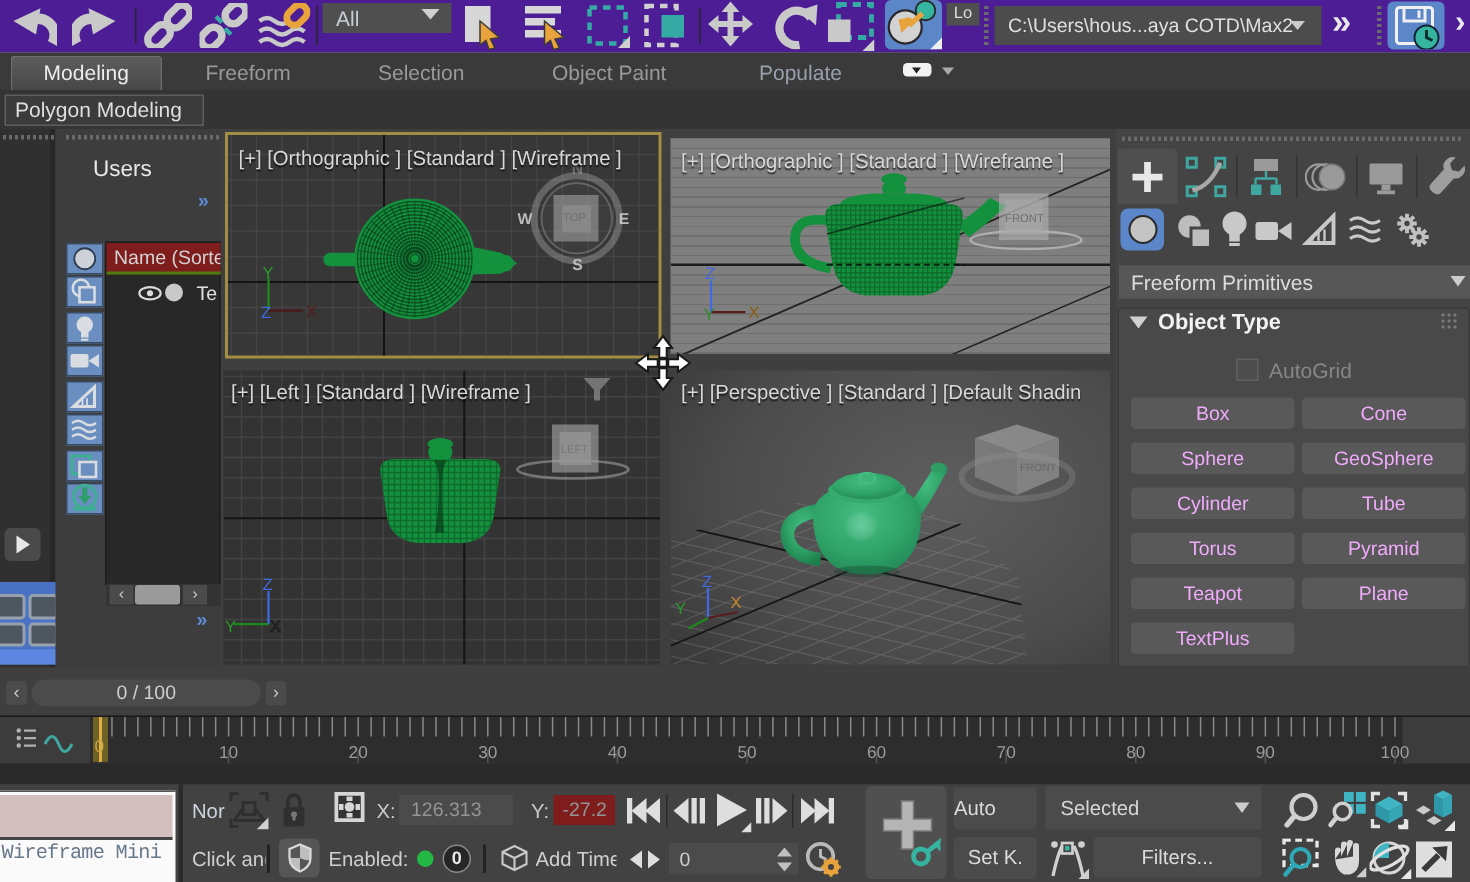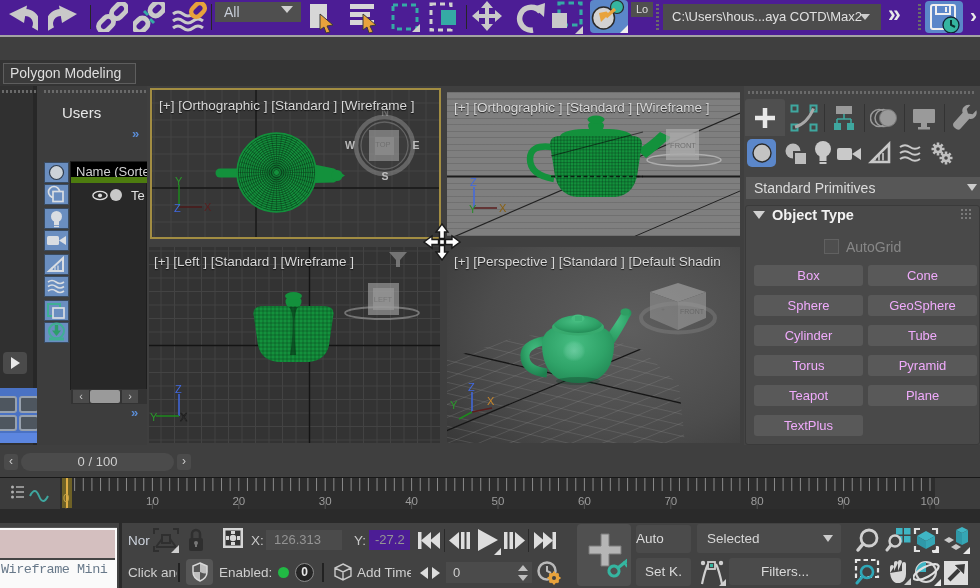--- a/index.html
+++ b/index.html
@@ -112,20 +112,30 @@
         <g fill="none" stroke="#f0f0f0" stroke-width="2">
           <rect x="4" y="3" width="24" height="24" rx="2"></rect>
           <rect x="9" y="3" width="14" height="9"></rect>
           <line x1="19" y1="5" x2="19" y2="10"></line>
         </g>
         <circle cx="24" cy="23" r="8" fill="#35b5a0" stroke="#123" stroke-width="1.3"></circle>
         <polyline points="24,18 24,23 28,25" fill="none" stroke="#0c2f2f" stroke-width="2"></polyline>
       </svg>
       <div class="a" style="left:970px;top:3px;color:#e8e8e8;font-size:21px;font-weight:bold">›</div>
     </div>
+    <div class="a" style="left:0;top:35px;width:980px;height:25px;background:#3a3a3a">
+      <div class="a" style="left:7px;top:2px;width:101px;height:23px;background:linear-gradient(#5d5d5d,#474747);border:1px solid #6e6e6e;border-bottom:none;border-radius:3px 3px 0 0;box-sizing:border-box;color:#ececec;font-size:14px;text-align:center;line-height:21px">Modeling</div>
+      <div class="tabtxt" style="left:137px;top:5px">Freeform</div>
+      <div class="tabtxt" style="left:252px;top:5px">Selection</div>
+      <div class="tabtxt" style="left:368px;top:5px">Object Paint</div>
+      <div class="tabtxt" style="left:506px;top:5px;color:#98a0ac">Populate</div>
+      <div class="a" style="left:602px;top:7px;width:19px;height:9px;background:#f2f2f2;border-radius:3px"></div>
+      <div class="a" style="left:608px;top:10px;width:0;height:0;border:3.5px solid transparent;border-top:4px solid #222"></div>
+      <div class="a" style="left:628px;top:10px;width:0;height:0;border:4px solid transparent;border-top:5px solid #aaa"></div>
+    </div>
     <div class="a" style="left:0;top:60px;width:980px;height:26px;background:#343434">
       <div class="a" style="left:3px;top:3px;width:133px;height:21px;background:#3b3b3b;border:1px solid #5e5e5e;box-sizing:border-box;color:#dedede;font-size:14px;line-height:19px;padding-left:6px">Polygon Modeling</div>
     </div>
     <div class="a" style="left:0;top:86px;width:33px;height:359px;background:#303030"></div>
     <div class="a" style="left:33px;top:86px;width:4px;height:359px;background:#272727"></div>
     <div class="a" style="left:3px;top:352px;width:24px;height:22px;background:#4a4a4a;border-radius:4px"></div>
     <div class="a" style="left:11px;top:357px;width:0;height:0;border:6px solid transparent;border-left:9px solid #e8e8e8"></div>
     <div class="a" style="left:0;top:388px;width:40px;height:55px;background:#4a72c4"></div>
     <div class="a" style="left:-4px;top:396px;width:21px;height:17px;background:#4e565f;border:2px solid #97a1ae;border-radius:3px;box-sizing:border-box"></div>
     <div class="a" style="left:19px;top:396px;width:20px;height:17px;background:#4e565f;border:2px solid #97a1ae;border-radius:3px;box-sizing:border-box"></div>
@@ -178,21 +188,21 @@
       <rect x="9" y="8" width="11" height="10" fill="#6a8ec0" stroke="#d9dde2" stroke-width="1.7"></rect>
     </svg>
     <div class="a" style="left:44px;top:322px;width:25px;height:21px;background:#6a8ec0;border:1px solid #394b61;box-sizing:border-box"></div>
     <svg class="ico" style="left:44px;top:322px" width="25" height="21" viewBox="0 0 25 21">
       <circle cx="12.5" cy="9" r="7.5" fill="none" stroke="#3fae94" stroke-width="2"></circle>
       <polygon points="12.5,14 8,8.5 17,8.5" fill="#2d9e6a"></polygon>
       <rect x="10.8" y="3" width="3.4" height="6" fill="#2d9e6a"></rect>
       <rect x="5" y="15.5" width="15" height="3" fill="#3fae94"></rect>
     </svg>
     <div class="a" style="left:70px;top:161px;width:77px;height:229px;background:#282828;border:1px solid #1e1e1e;box-sizing:border-box"></div>
-    <div class="a" style="left:71px;top:162px;width:76px;height:21px;background:#000000;border-bottom:6px solid #4d7c0f;box-sizing:border-box;color:#d2d2d2;font-size:13px;line-height:20px;padding-left:5px;white-space:nowrap;overflow:hidden">Name (Sorte</div>
+    <div class="a" style="left:71px;top:162px;width:76px;height:21px;background:#7f1d1d;border-bottom:2px solid #4d7c0f;box-sizing:border-box;color:#d2d2d2;font-size:13px;line-height:20px;padding-left:5px;white-space:nowrap;overflow:hidden">Name (Sorte</div>
     <svg class="ico" style="left:92px;top:190px" width="16" height="11" viewBox="0 0 18 12">
       <ellipse cx="9" cy="6" rx="8" ry="4.6" fill="none" stroke="#dadada" stroke-width="1.6"></ellipse>
       <circle cx="9" cy="6" r="2.3" fill="#dadada"></circle>
     </svg>
     <div class="a" style="left:110px;top:189px;width:12px;height:12px;background:#c9c9c9;border-radius:50%"></div>
     <div class="a" style="left:131px;top:188px;color:#e0e0e0;font-size:13px">Te</div>
     <div class="a" style="left:71px;top:389px;width:76px;height:15px;background:#333"></div>
     <div class="a" style="left:73px;top:390px;width:16px;height:13px;background:#4b4b4b;color:#ccc;font-size:11px;text-align:center;line-height:13px">‹</div>
     <div class="a" style="left:90px;top:390px;width:30px;height:13px;background:#9a9a9a;border-radius:2px"></div>
     <div class="a" style="left:122px;top:390px;width:16px;height:13px;background:#4b4b4b;color:#ccc;font-size:11px;text-align:center;line-height:13px">›</div>
@@ -489,21 +499,21 @@
       <circle cx="8" cy="8" r="4.2" fill="#c0c0c0"></circle>
       <circle cx="8" cy="8" r="1.8" fill="#444"></circle>
       <g stroke="#c0c0c0" stroke-width="2.6" transform="translate(8 9)">
         <path d="M8 1.5 V5 M8 11 V14.5 M1.5 8 H5 M11 8 H14.5 M3.4 3.4 L5.8 5.8 M10.2 10.2 L12.6 12.6 M3.4 12.6 L5.8 10.2 M10.2 5.8 L12.6 3.4"></path>
       </g>
       <g transform="translate(8 9)">
         <circle cx="8" cy="8" r="4.2" fill="#c0c0c0"></circle>
         <circle cx="8" cy="8" r="1.8" fill="#444"></circle>
       </g>
     </svg>
-    <div class="a" style="left:746px;top:177px;width:234px;height:22px;background:#575757;color:#dcdcdc;font-size:14px;line-height:22px;padding-left:8px;box-sizing:border-box">Standard Primitives</div>
+    <div class="a" style="left:746px;top:177px;width:234px;height:22px;background:#575757;color:#dcdcdc;font-size:14px;line-height:22px;padding-left:8px;box-sizing:border-box">Freeform Primitives</div>
     <div class="a" style="left:967px;top:184px;width:0;height:0;border:5px solid transparent;border-top:7px solid #ccc"></div>
     <div class="a" style="left:745px;top:205px;width:235px;height:240px;background:#494949;border:1px solid #3a3a3a;border-radius:3px;box-sizing:border-box"></div>
     <div class="a" style="left:753px;top:211px;width:0;height:0;border:6px solid transparent;border-top:8px solid #d0d0d0"></div>
     <div class="a" style="left:772px;top:207px;color:#f2f2f2;font-size:14.5px;font-weight:bold">Object Type</div>
     <div class="a" style="left:960px;top:208px;width:12px;height:12px;background-image:radial-gradient(circle,#7a7a7a 34%,transparent 40%);background-size:4px 4px"></div>
     <div class="a" style="left:824px;top:239px;width:15px;height:15px;background:#4e4e4e;border:1px solid #616161;box-sizing:border-box"></div>
     <div class="a" style="left:846px;top:239px;color:#878787;font-size:14px">AutoGrid</div>
     <div class="cbtn" style="left:754px;top:265px">Box</div>
     <div class="cbtn" style="left:868px;top:265px">Cone</div>
     <div class="cbtn" style="left:754px;top:295px">Sphere</div>
@@ -688,21 +698,21 @@
         <rect x="9" y="4" width="4" height="3"></rect>
         <rect x="9" y="15" width="4" height="3"></rect>
         <rect x="4" y="9" width="3" height="4"></rect>
         <rect x="15" y="9" width="3" height="4"></rect>
         <circle cx="11" cy="11" r="3.2"></circle>
       </g>
     </svg>
     <div class="a" style="left:251px;top:533px;color:#c9c9c9;font-size:13.5px">X:</div>
     <div class="a" style="left:266px;top:530px;width:76px;height:20px;background:#4b4b4b;color:#949494;font-size:13px;line-height:20px;padding-left:8px;box-sizing:border-box">126.313</div>
     <div class="a" style="left:354px;top:533px;color:#c9c9c9;font-size:13.5px">Y:</div>
-    <div class="a" style="left:369px;top:530px;width:41px;height:20px;background:#4c1d95;color:#949494;font-size:13px;line-height:20px;padding-left:6px;box-sizing:border-box;overflow:hidden">-27.2</div>
+    <div class="a" style="left:369px;top:530px;width:41px;height:20px;background:#7f1d1d;color:#949494;font-size:13px;line-height:20px;padding-left:6px;box-sizing:border-box;overflow:hidden">-27.2</div>
     <div class="a" style="left:128px;top:565px;width:49px;height:16px;color:#cfcfcf;font-size:13.5px;overflow:hidden;white-space:nowrap">Click and</div>
     <div class="a" style="left:178px;top:563px;width:2px;height:19px;background:#222"></div>
     <div class="a" style="left:186px;top:559px;width:27px;height:26px;background:#565656;border-radius:4px"></div>
     <svg class="ico" style="left:192px;top:562px" width="16" height="20" viewBox="0 0 16 20">
       <path d="M8 1 L15 4 V10 Q15 16 8 19 Q1 16 1 10 V4 Z" fill="none" stroke="#d8d8d8" stroke-width="1.5"></path>
       <path d="M8 1 L15 4 V10 Q15 13 8 10 Z" fill="#d8d8d8" opacity=".8"></path>
       <path d="M8 19 Q1 16 1 10 L8 10 Z" fill="#d8d8d8" opacity=".8"></path>
     </svg>
     <div class="a" style="left:219px;top:565px;color:#cfcfcf;font-size:13.5px">Enabled:</div>
     <div class="a" style="left:278px;top:567px;width:11px;height:11px;border-radius:50%;background:#21b944"></div>

